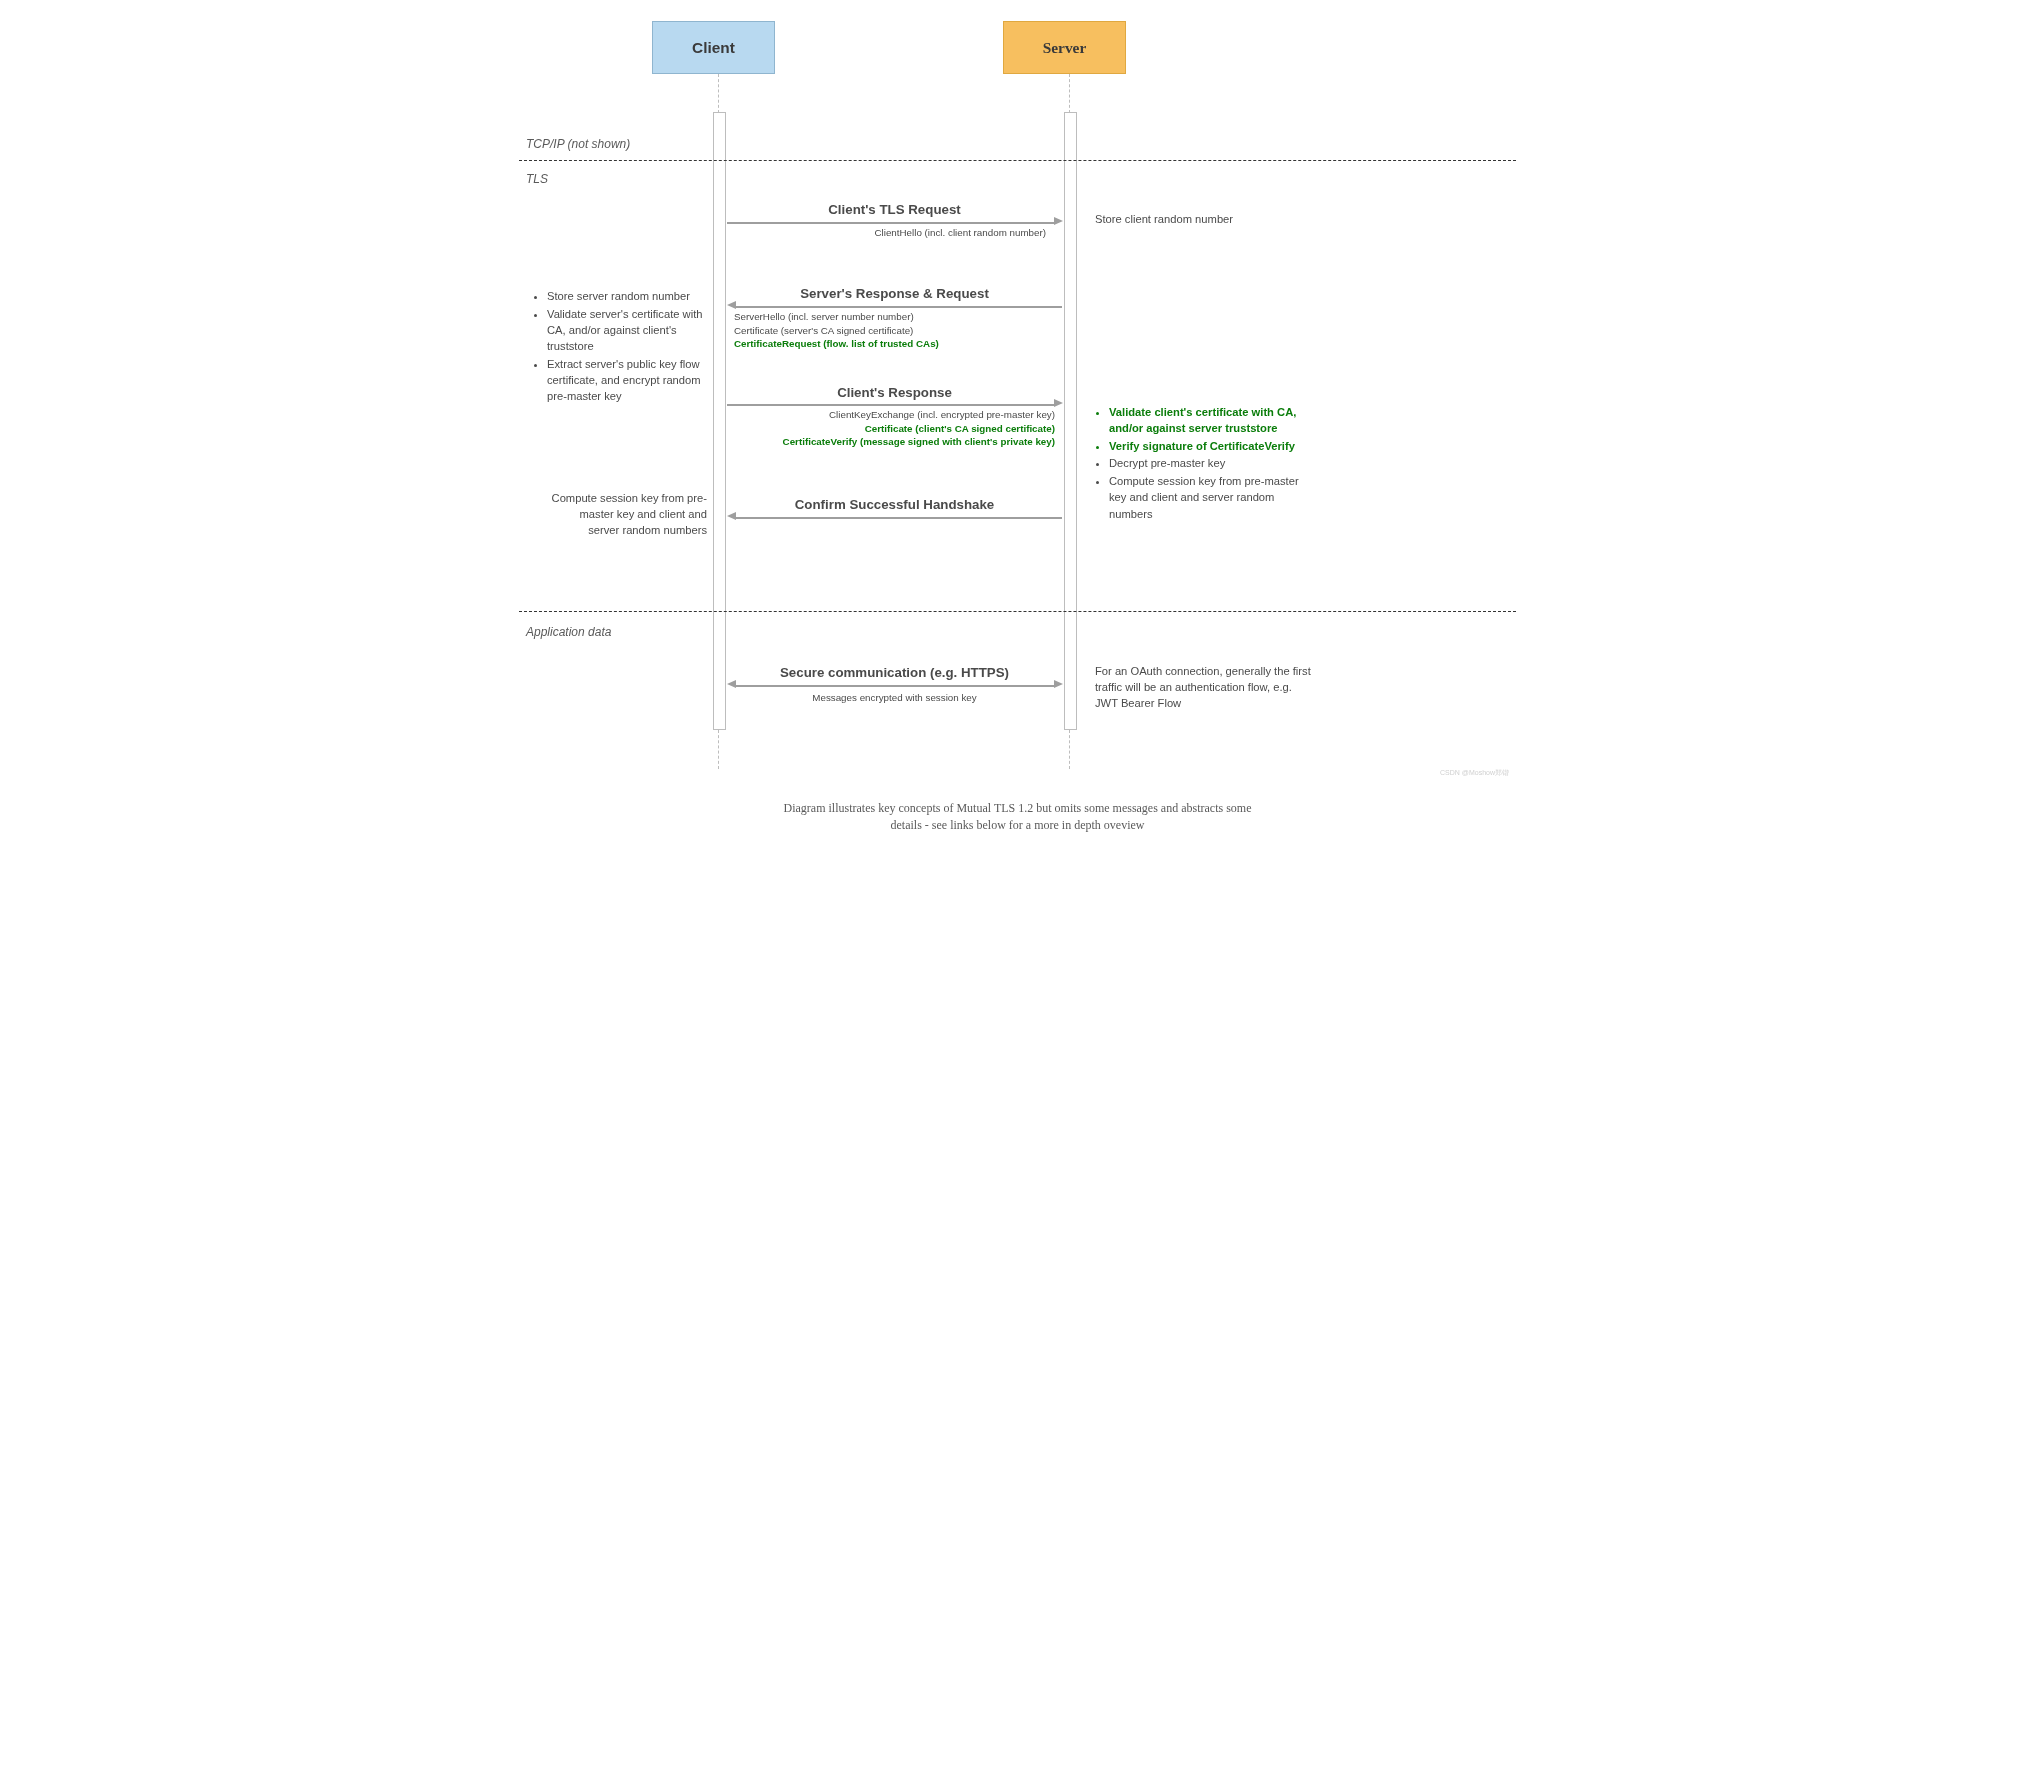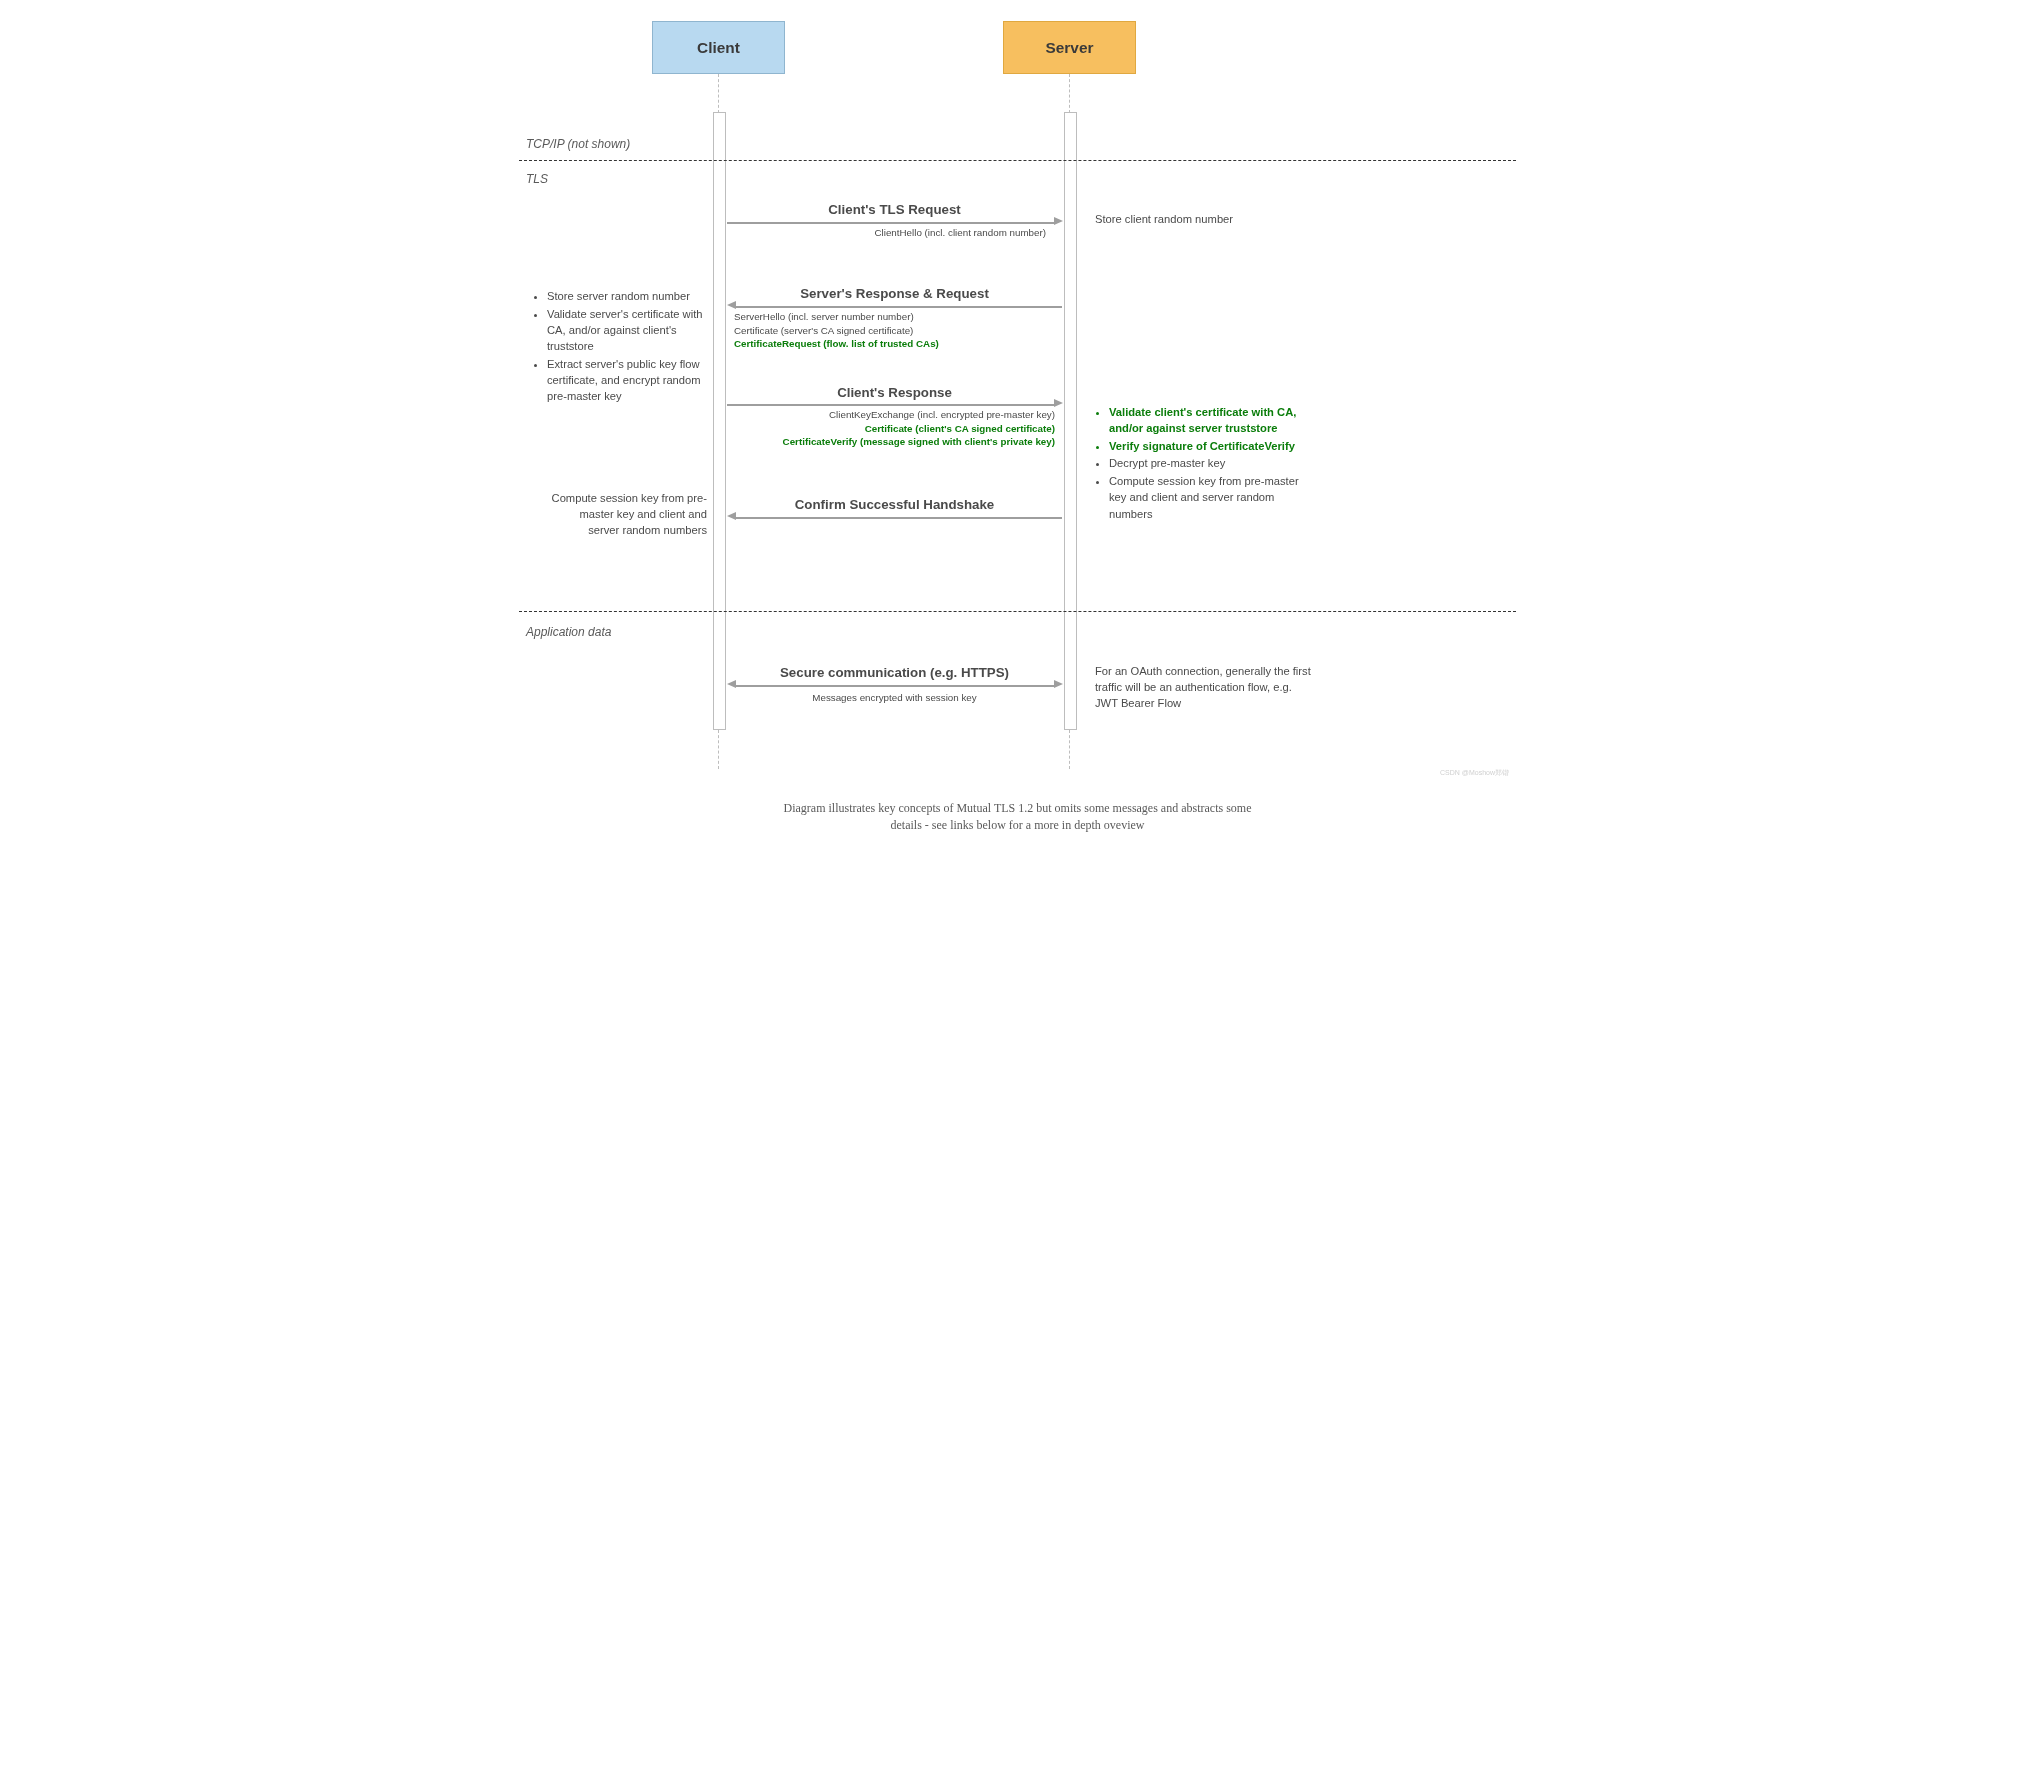--- a/index.html
+++ b/index.html
@@ -1,21 +1,21 @@
 <!DOCTYPE html>
 <html style="font-size:11.2px"><head>
 <meta charset="utf-8">
 <style>
   * { box-sizing: border-box; margin: 0; padding: 0; }
   body { font-family: -apple-system, BlinkMacSystemFont, "Segoe UI", Arial, sans-serif; background: #fff; color: #4a4a4a; }
   .canvas { position: relative; width: 1039px; height: 912px; margin: 0 auto; }
 
-  .actor-box { position: absolute; width: 133px; height: 53px; border: 1.4px solid; display: flex; align-items: center; justify-content: center; font-weight: 700; font-size: 15.4px; }
+  .actor-box { position: absolute; width: 123px; height: 53px; border: 1.4px solid; display: flex; align-items: center; justify-content: center; font-weight: 700; font-size: 15.4px; }
   .actor-client { left: 154px; top: 21px; background: #b8d9f0; border-color: #8fb5cf; color: #3a3a3a; }
-  .actor-server { left: 505px; top: 21px; background: #f7bf5f; border-color: #e0a840; color: #3a3a3a; }
+  .actor-server { left: 505px; top: 21px; background: #f7bf5f; border-color: #e0a840; color: #3a3a3a; font-family: Liberation Serif, serif; }
 
   .lifeline-dash { position: absolute; width: 0; border-left: 1.4px dashed #bdbdbd; }
   .lifeline-box { position: absolute; width: 12.6px; background: #fff; border: 1.4px solid #bdbdbd; }
 
   .section-dash { position: absolute; left: 21px; right: 21px; height: 0; border-top: 1.8px dashed #333; }
 
   .section-label { position: absolute; font-style: italic; color: #5a5a5a; font-size: 12px; }
 
   .msg-title { position: absolute; font-weight: 700; font-size: 13.3px; color: #4a4a4a; text-align: center; }
   .msg-sub   { position: absolute; font-size: 9.8px; color: #4a4a4a; text-align: right; line-height: 1.4; }

